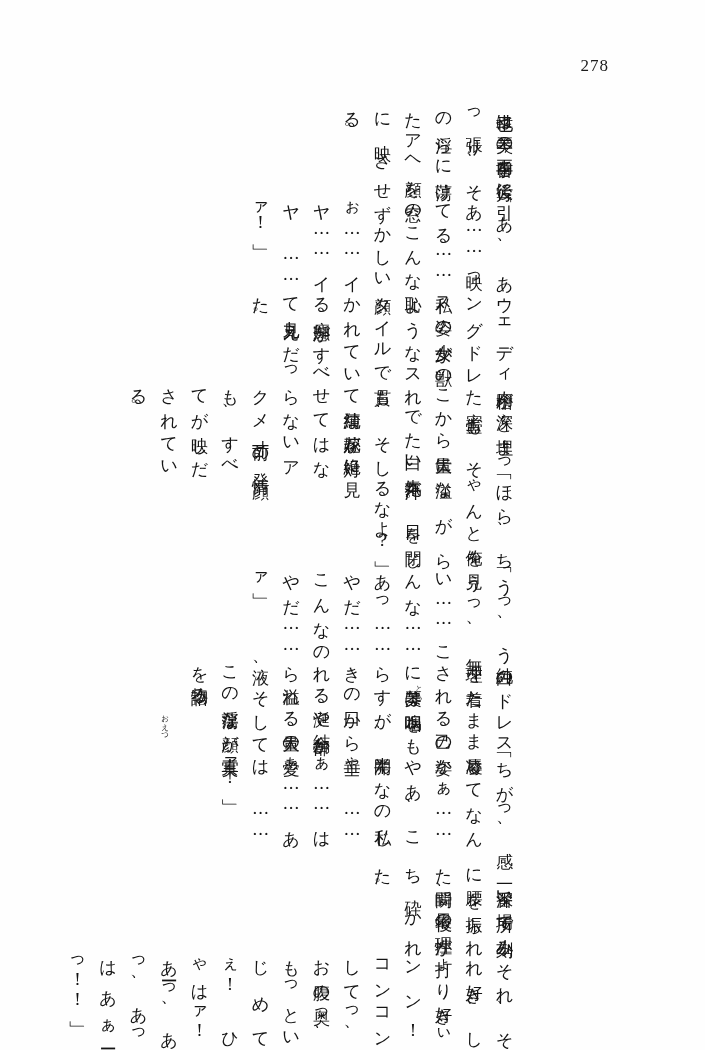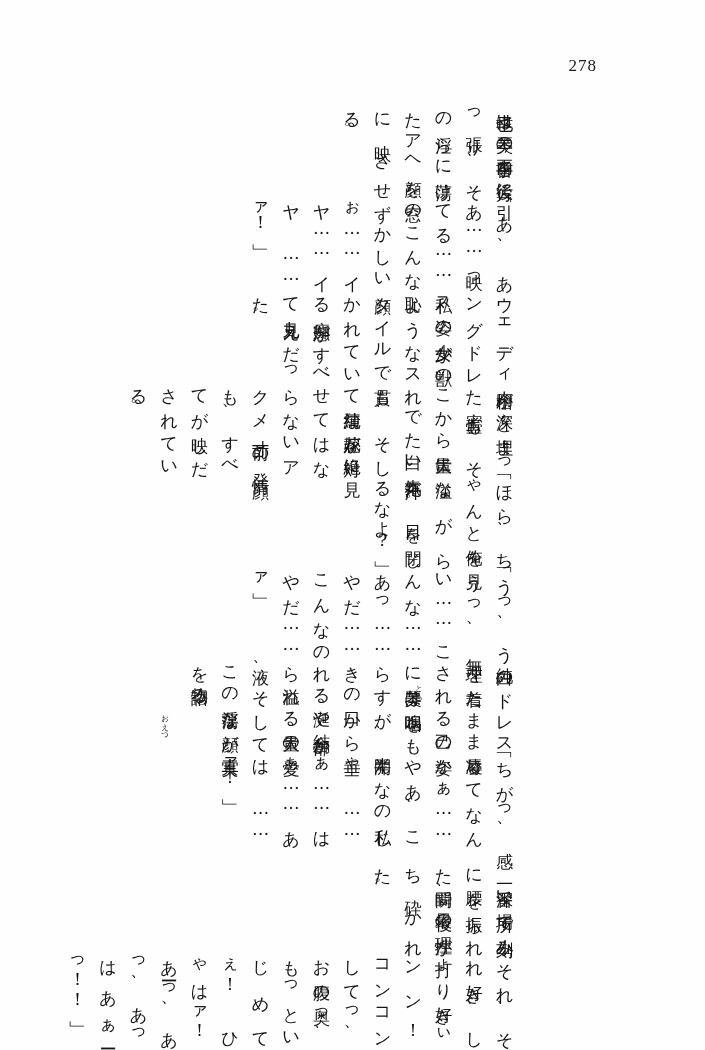--- a/index.html
+++ b/index.html
@@ -18,21 +18,21 @@
 
   .page {
     position: absolute;
     inset: 0;
     background: #fefefe;
   }
 
   .page-number {
     position: absolute;
     top: 56px;
-    right: 108px;
+    right: 96px;
     font-family: "Liberation Serif", serif;
     font-size: 17px;
     letter-spacing: 1px;
     color: #1c1c1c;
   }
 
   .body-text {
     position: absolute;
     top: 100px;
     right: 62px;

